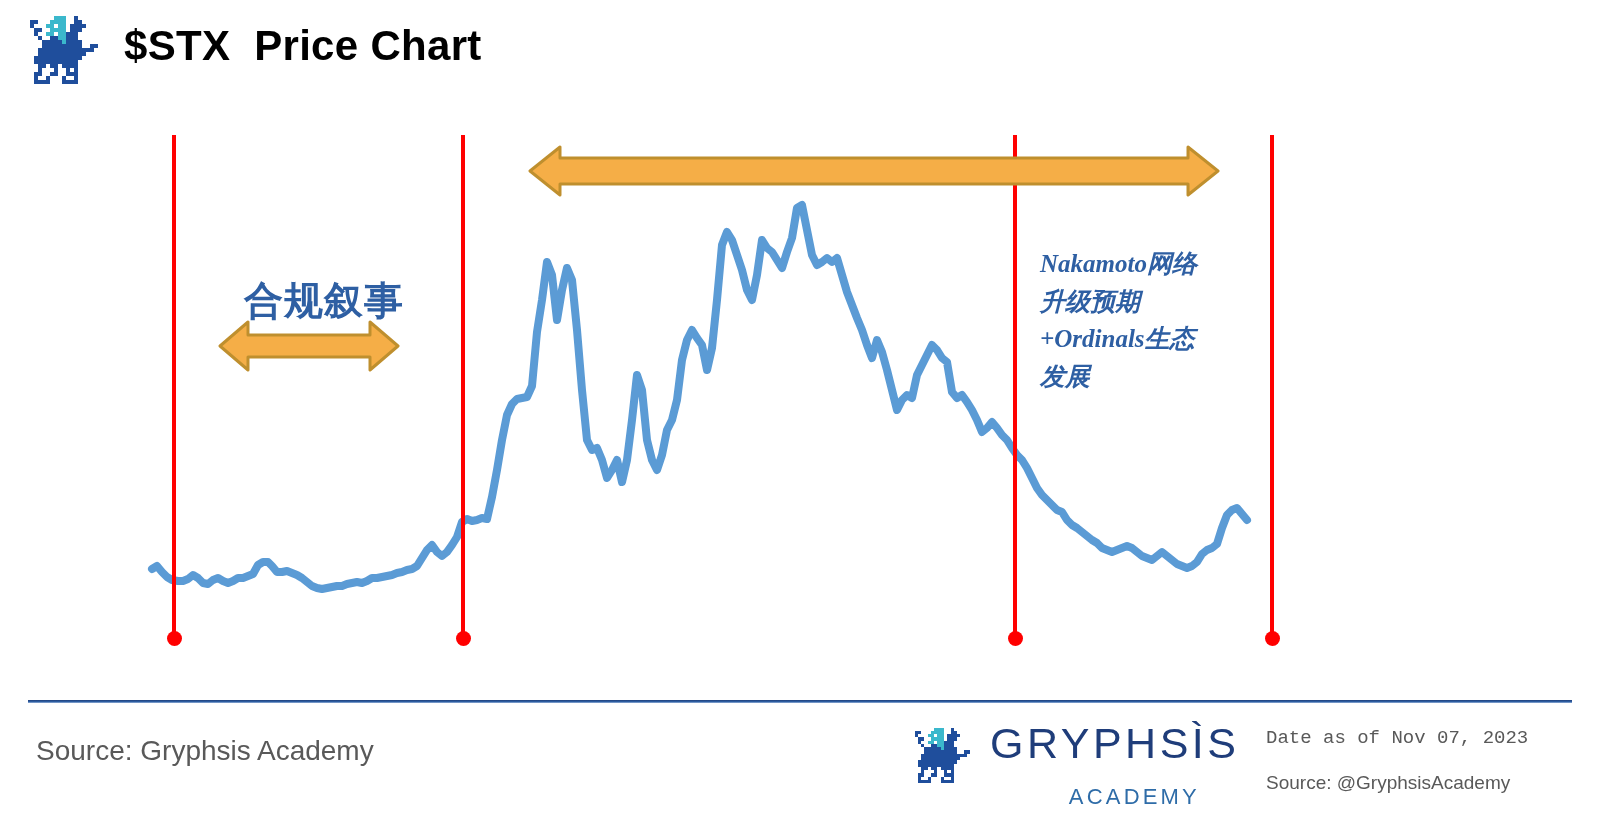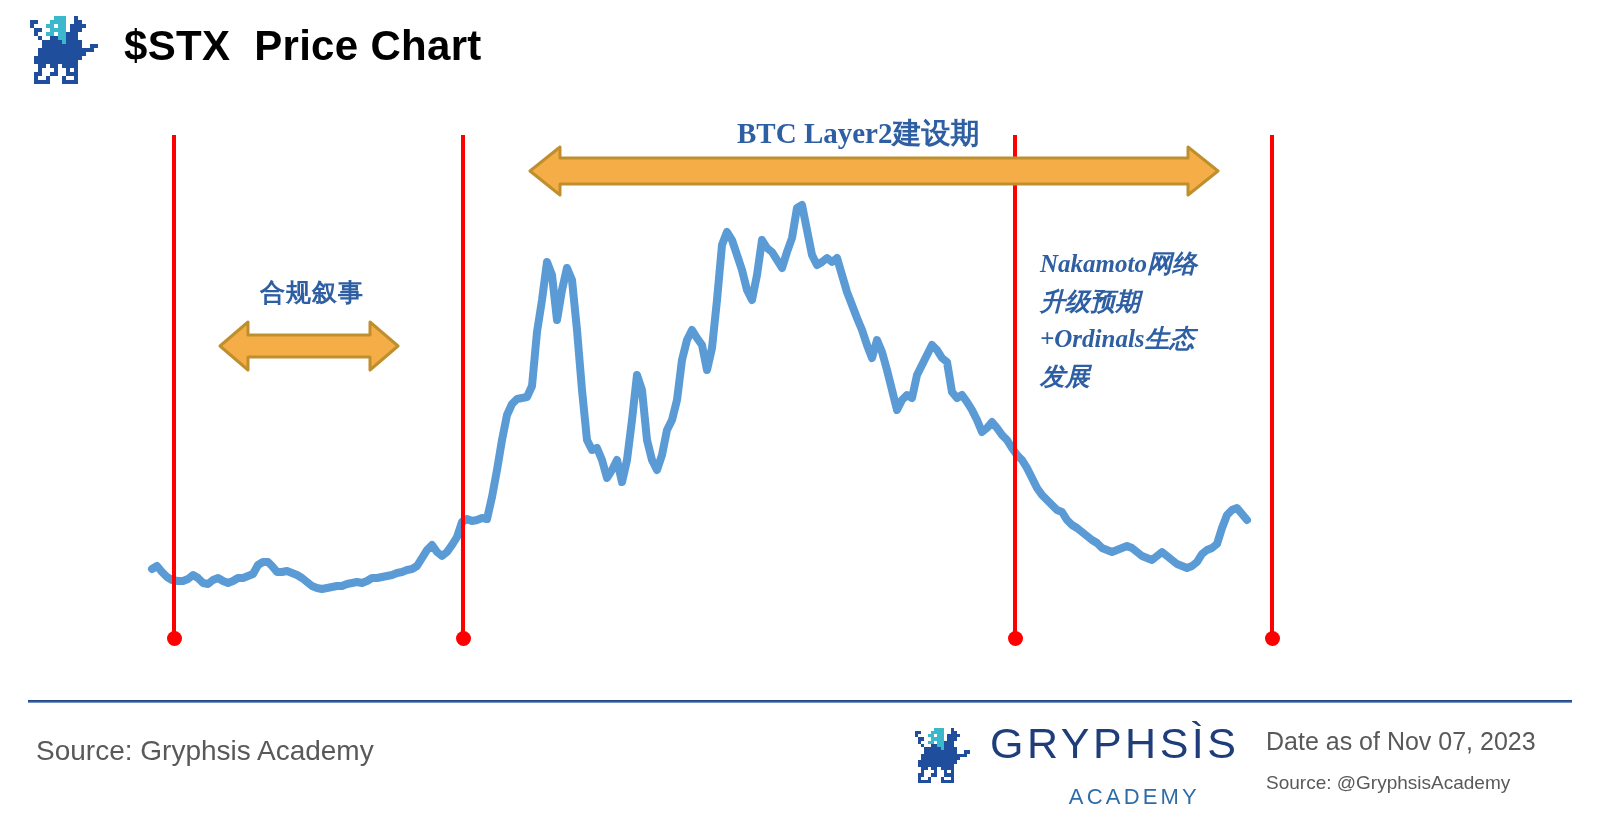--- a/index.html
+++ b/index.html
@@ -69,22 +69,22 @@
 
   
   .annot-text {
     position: absolute;
     color: #2E5FA3;
     font-family: "Liberation Serif", "DejaVu Serif", serif;
     font-weight: bold;
     line-height: 1.25;
   }
   #annot-compliance {
-    left: 260px; top: 277px;
-    font-size: 25px;
+    left: 244px; top: 277px;
+    font-size: 39px;
     letter-spacing: 1px;
     white-space: nowrap;
   }
   #annot-btc-layer2 {
     left: 737px; top: 115px;
     font-size: 29px;
     white-space: nowrap;
   }
   #annot-nakamoto {
     left: 1040px; top: 245px;
@@ -138,23 +138,24 @@
     font-size: 22px;
     color: #2E6CA8;
     letter-spacing: 3.2px;
     text-align: right;
     margin-top: 21px;
     line-height: 1;
   }
   #footer-date {
     position: absolute;
     left: 1266px; top: 727px;
-    font-size: 25px;
+    font-size: 19px;
     color: #595959;
     white-space: nowrap;
+    font-family: Liberation Mono, monospace;
   }
   #footer-twitter {
     position: absolute;
     left: 1266px; top: 772px;
     font-size: 19px;
     color: #595959;
     white-space: nowrap;
   }
 </style>
 </head>
@@ -372,21 +373,20 @@
     <div class="event-line" style="height:503px;"></div>
     <div class="event-dot" style="top:496px;"></div>
   </div>
 
   <div class="annot-text" id="annot-compliance">合规叙事</div>
 
   <svg class="arrow-svg" id="arrow-compliance" viewBox="0 0 182 60" aria-hidden="true">
     <polygon points="2,30 30,6 30,19 152,19 152,6 180,30 152,54 152,41 30,41 30,54" fill="#F5AE47" stroke="#BF8F2E" stroke-width="3" stroke-linejoin="round"></polygon>
   </svg>
 
-  <div class="annot-text" id="annot-btc-layer2">BTC Layer2建设期</div>
 
   <svg class="arrow-svg" id="arrow-btc" viewBox="0 0 692 56" aria-hidden="true">
     <polygon points="2,28 32,4 32,15 660,15 660,4 690,28 660,52 660,41 32,41 32,52" fill="#F5AE47" stroke="#BF8F2E" stroke-width="3" stroke-linejoin="round"></polygon>
   </svg>
 
   <div class="annot-text" id="annot-nakamoto">Nakamoto网络升级预期+Ordinals生态发展</div>
 </div>
 
 <div id="footer-divider"></div>
 

